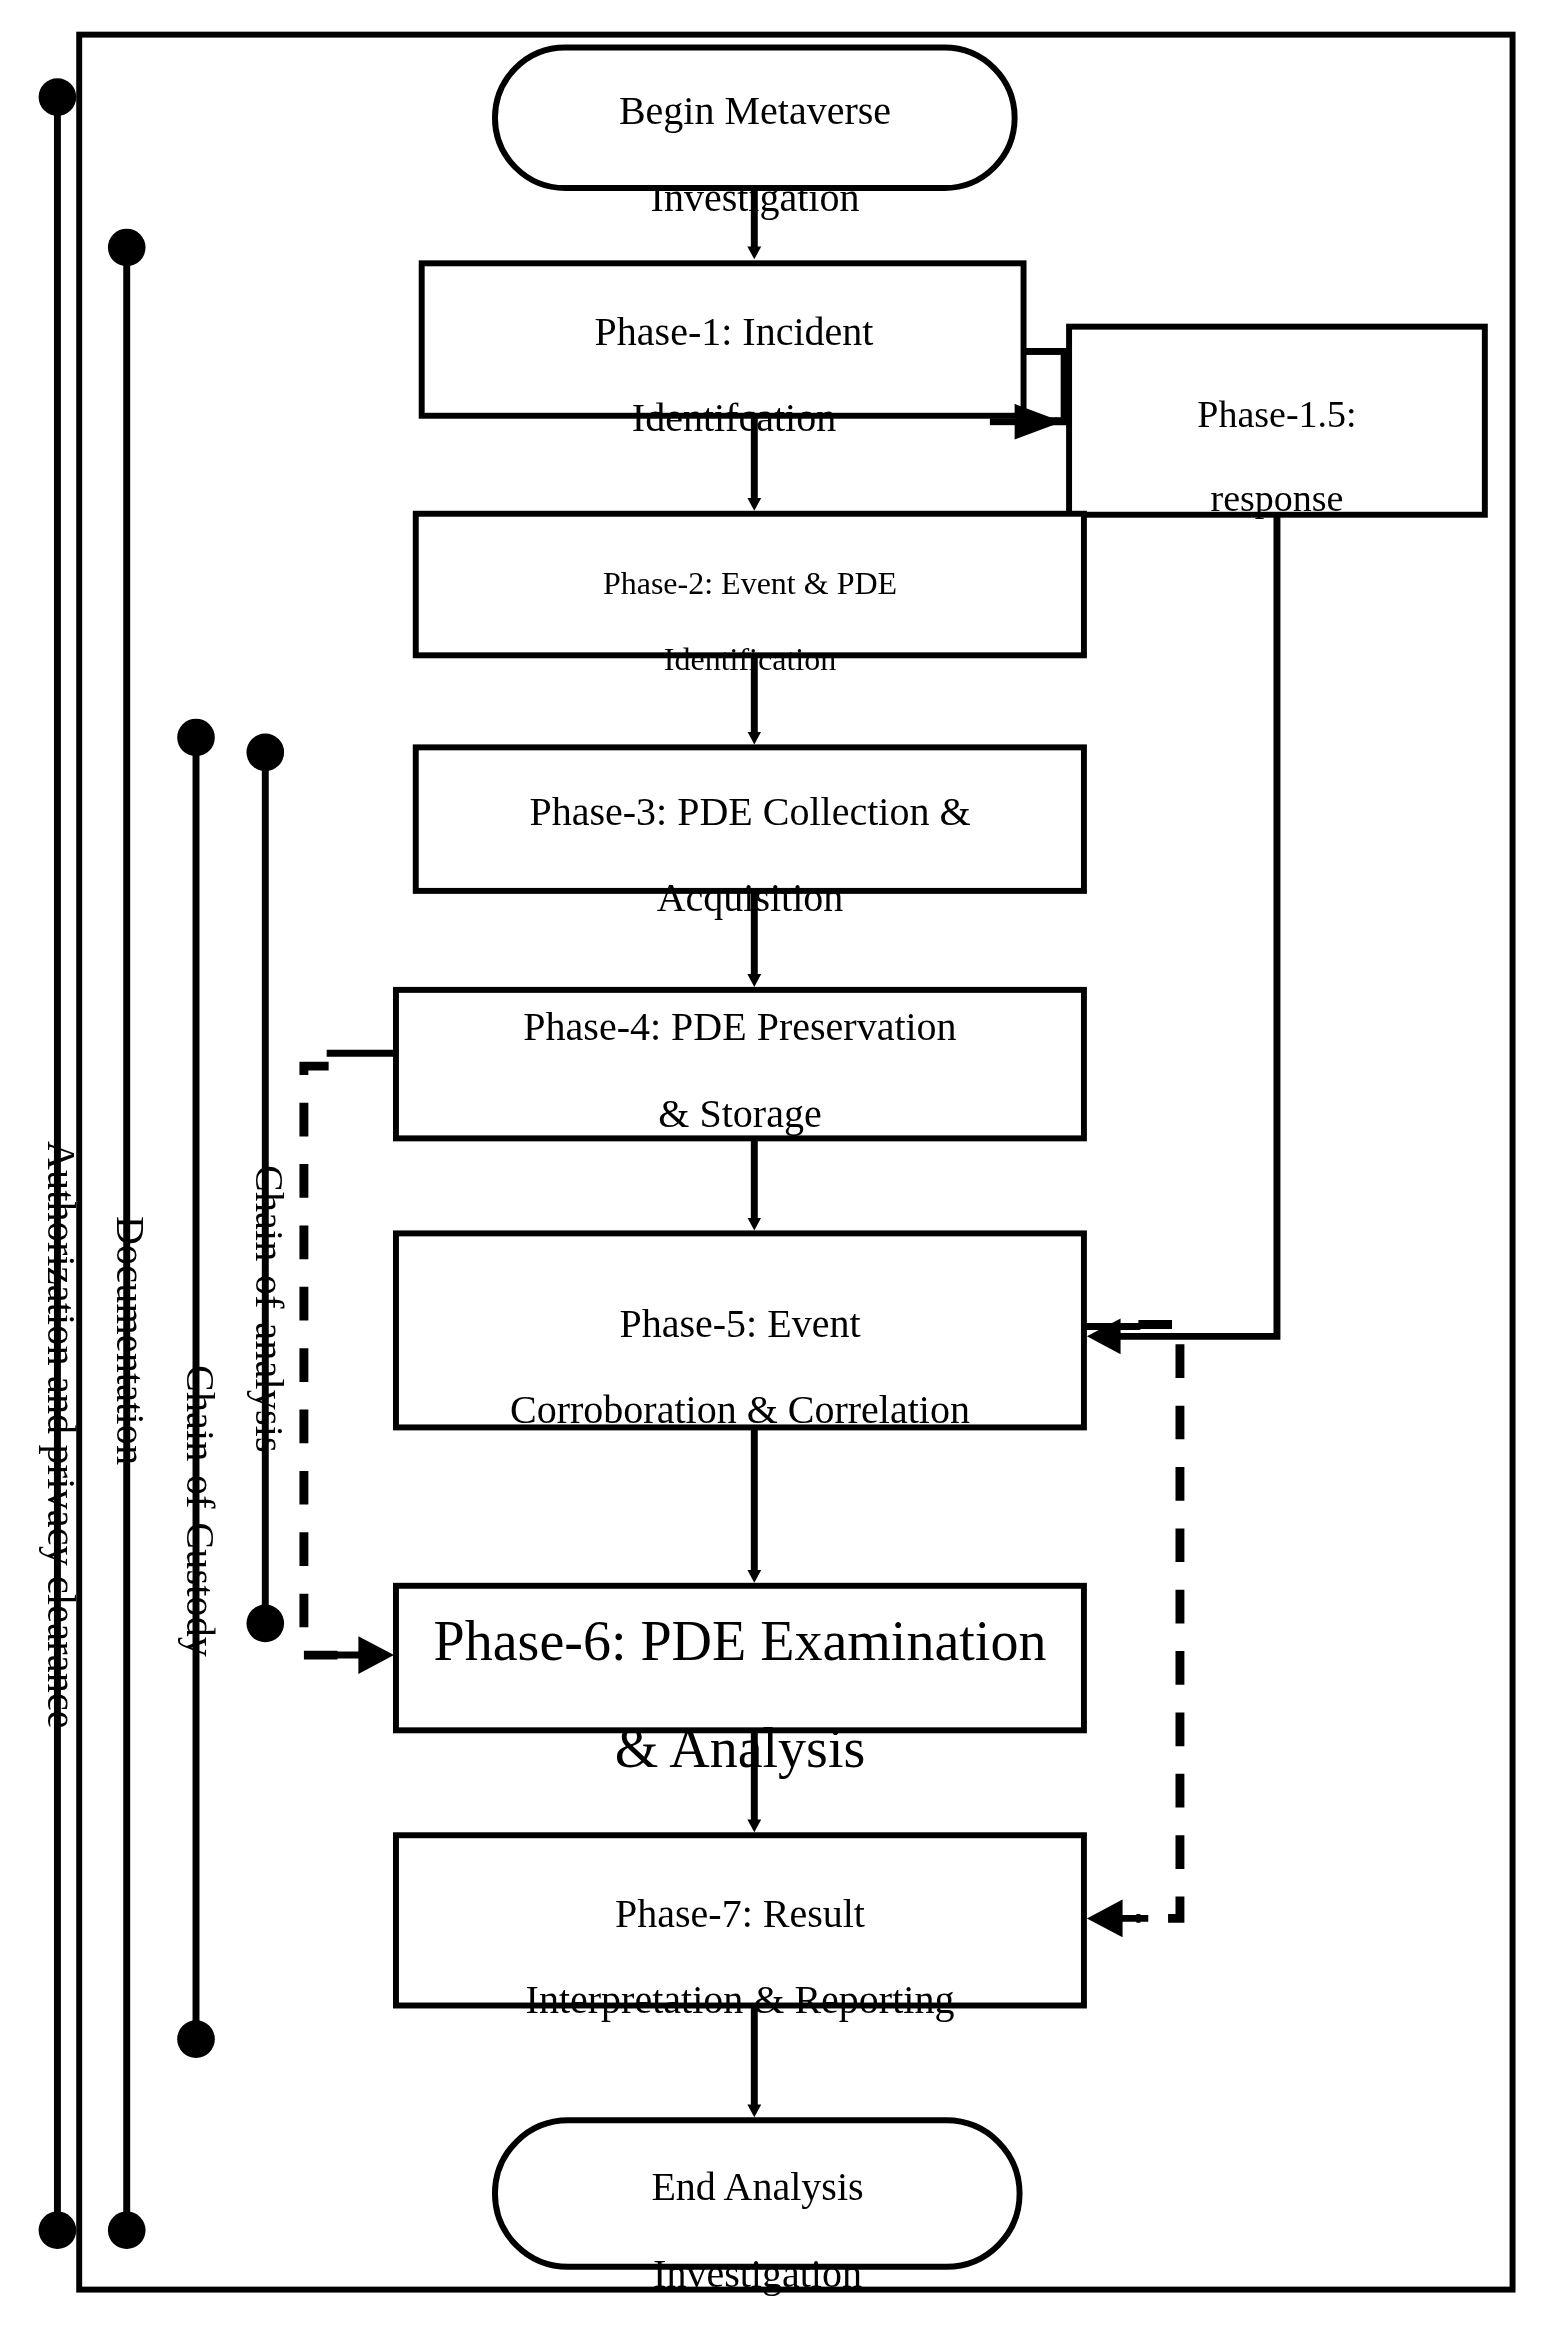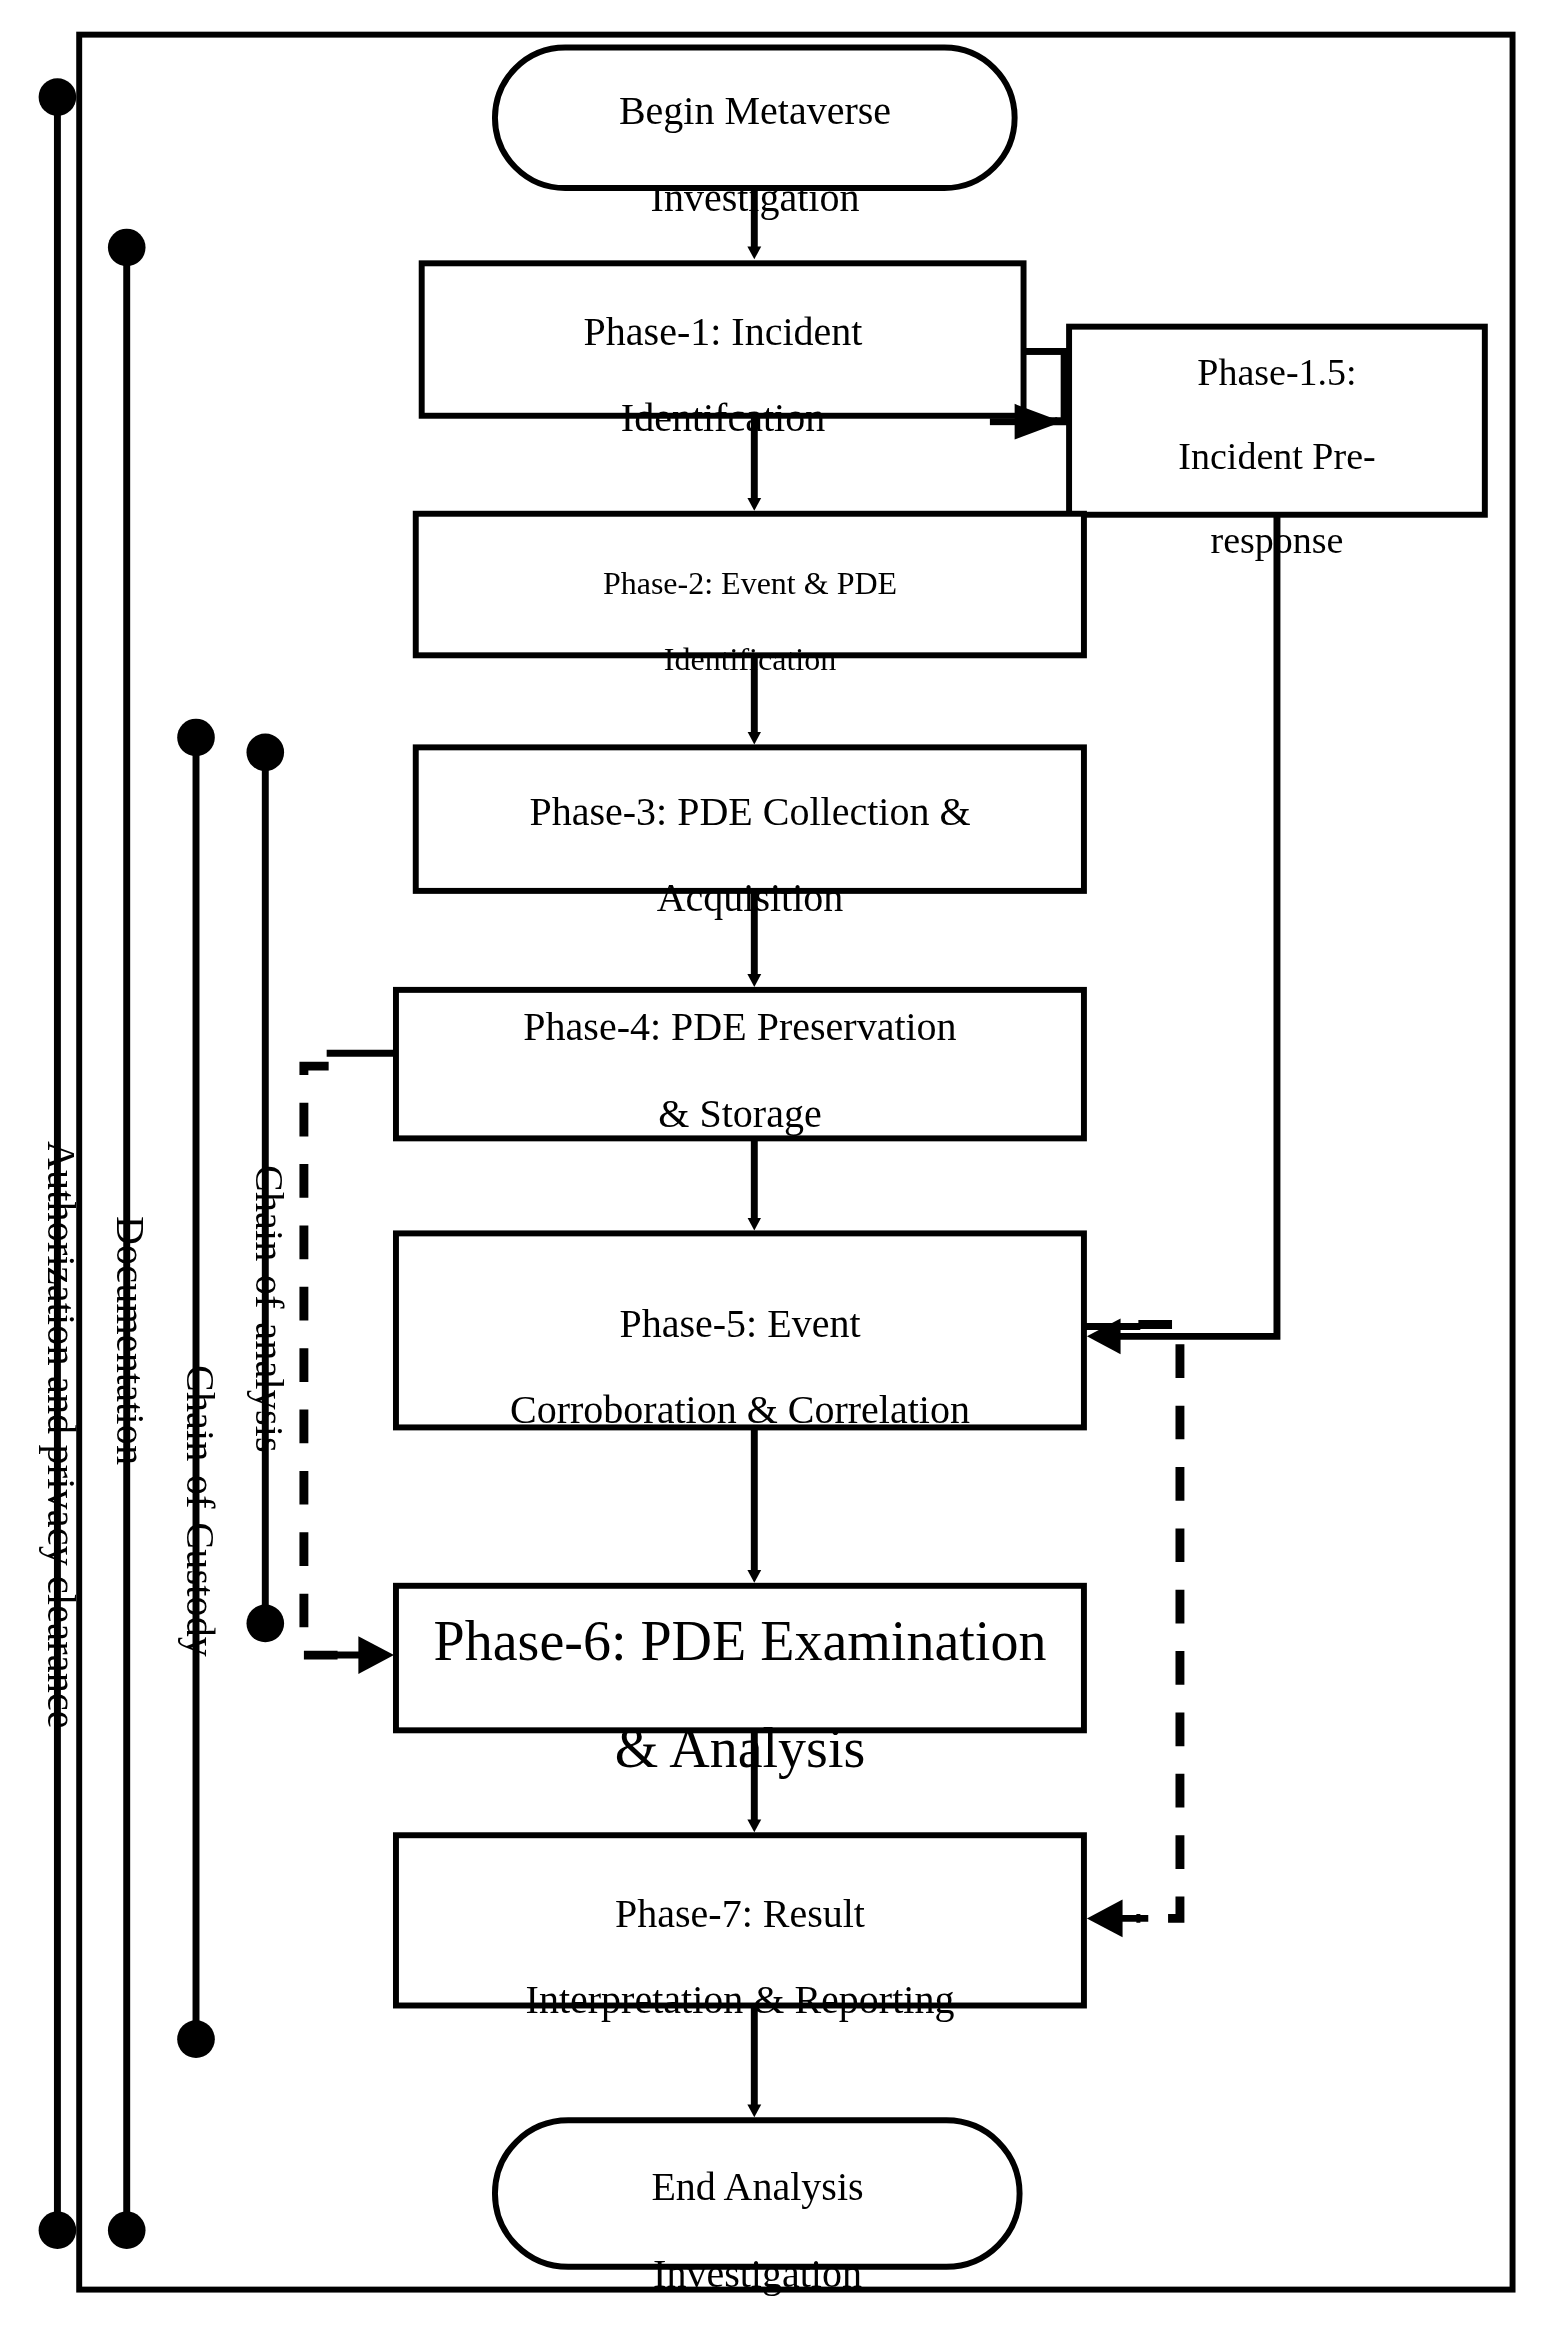--- a/index.html
+++ b/index.html
@@ -131,31 +131,30 @@
     <circle cx="268" cy="1640" r="19" fill="#000"></circle>
   </svg>
 
   <div class="node-label" style="left:495px;top:48px;width:520px;height:141px;font-size:40px;">
     <span>
       <span>Begin Metaverse</span>
       <span>Investigation</span>
     </span>
   </div>
 
-  <div class="node-label" style="left:422px;top:263px;width:602px;height:152px;font-size:40px;">
+  <div class="node-label" style="left:433px;top:263px;width:602px;height:152px;font-size:40px;">
     <span>
       <span>Phase-1: Incident</span>
       <span>Identifcation</span>
     </span>
   </div>
 
   <div class="node-label" style="left:1069px;top:327px;width:416px;height:188px;font-size:38px;">
     <span>
       <span>Phase-1.5:</span>
-      <span>Incident Pre-</span>
       <span>response</span>
     </span>
   </div>
 
   <div class="node-label" style="left:416px;top:514px;width:668px;height:142px;font-size:32px;">
     <span>
       <span>Phase-2: Event &amp; PDE</span>
       <span>Identification</span>
     </span>
   </div>

